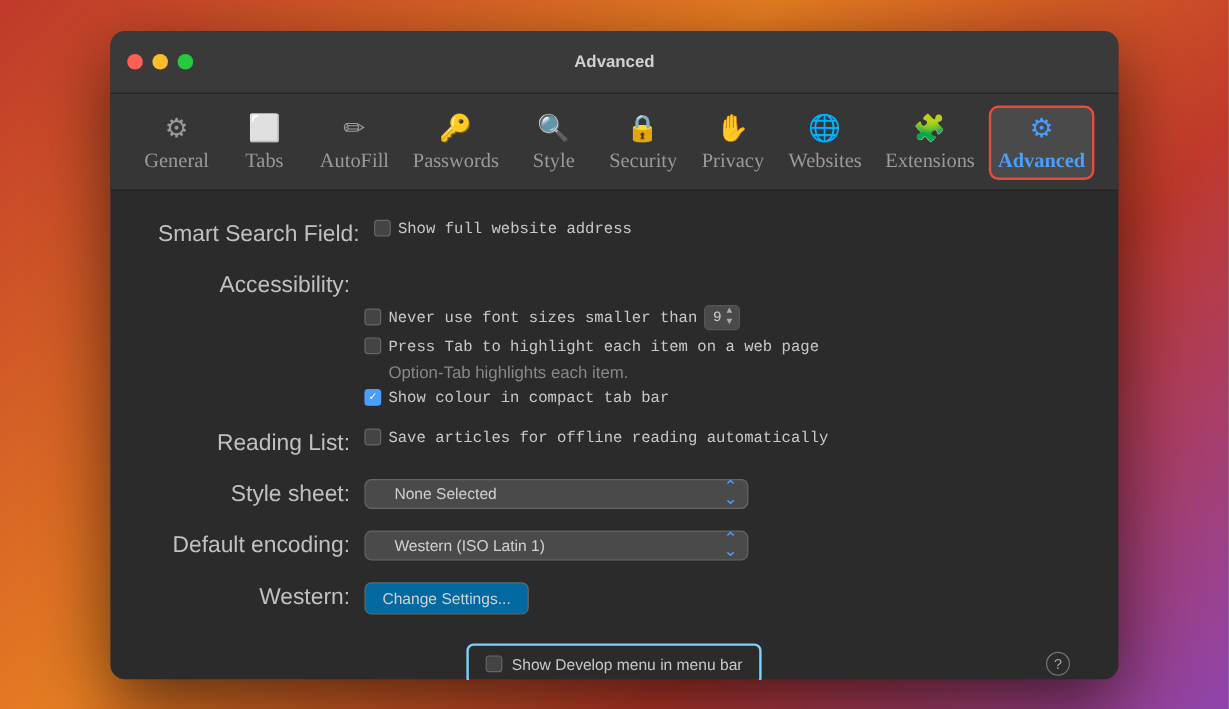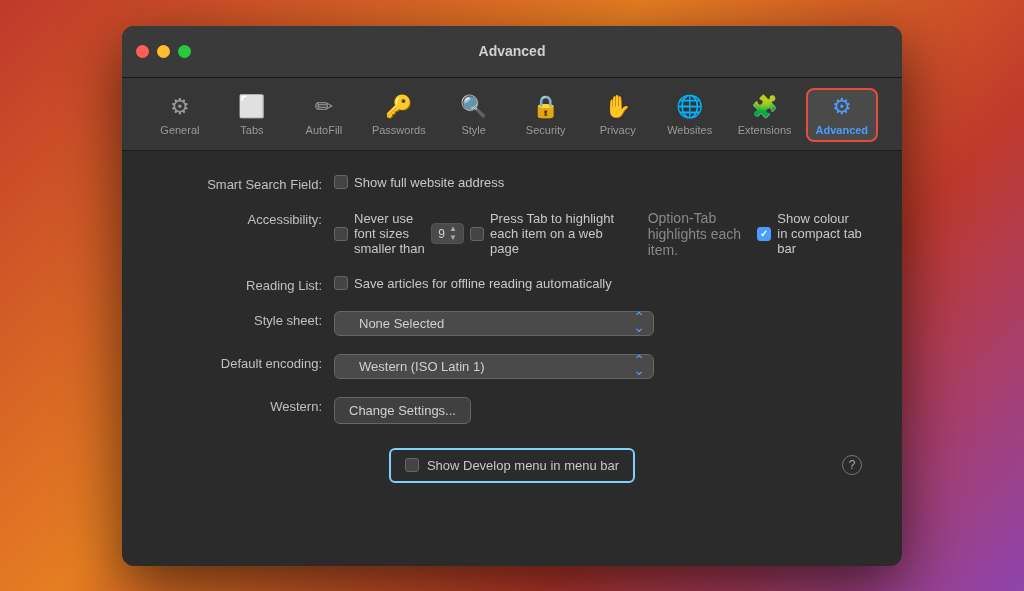--- a/index.html
+++ b/index.html
@@ -9,21 +9,21 @@
       height: 591px;
       background: linear-gradient(135deg, #c0392b 0%, #e67e22 40%, #c0392b 70%, #8e44ad 100%);
       display: flex;
       align-items: center;
       justify-content: center;
       font-family: -apple-system, BlinkMacSystemFont, 'SF Pro Text', 'Helvetica Neue', sans-serif;
       overflow: hidden;
     }
 
     .window {
-      width: 780px;
+      width: 840px;
       height: 540px;
       background: #2b2b2b;
       border-radius: 12px;
       box-shadow: 0 20px 60px rgba(0,0,0,0.6);
       display: flex;
       flex-direction: column;
       overflow: hidden;
     }
 
     .titlebar {
@@ -91,22 +91,23 @@
     .toolbar-icon {
       font-size: 22px;
       color: #9a9a9a;
     }
 
     .toolbar-item.active .toolbar-icon {
       color: #4a9eff;
     }
 
     .toolbar-label {
-      font-size: 11px;
+      font-size: 17px;
       color: #9a9a9a;
+      font-family: Liberation Serif, serif;
     }
 
     .toolbar-item.active .toolbar-label {
       color: #4a9eff;
       font-weight: 600;
     }
 
     .content {
       flex: 1;
       padding: 24px 40px;
@@ -117,37 +118,39 @@
     }
 
     .setting-row {
       display: flex;
       align-items: flex-start;
       gap: 12px;
     }
 
     .setting-label {
       color: #c0c0c0;
-      font-size: 13px;
+      font-size: 19px;
       min-width: 160px;
       text-align: right;
       padding-top: 2px;
       flex-shrink: 0;
     }
 
     .setting-controls {
       display: flex;
-      flex-direction: row;
+      flex-direction: column;
       gap: 6px;
+      margin-top: 29px;
     }
 
     .setting-controls-inline {
       display: flex;
       align-items: center;
       gap: 6px;
+      font-family: Liberation Mono, monospace;
     }
 
     .checkbox {
       width: 14px;
       height: 14px;
       border: 1px solid #666;
       border-radius: 3px;
       background: #444;
       flex-shrink: 0;
       display: flex;
@@ -225,21 +228,21 @@
       position: absolute;
       right: 8px;
       color: #4a9eff;
       font-size: 14px;
       display: flex;
       flex-direction: column;
       line-height: 0.7;
     }
 
     .button {
-      background: #404040;
+      background: #0369a1;
       border: 1px solid #666;
       border-radius: 6px;
       padding: 5px 14px;
       color: #d0d0d0;
       font-size: 13px;
       cursor: pointer;
     }
 
     .develop-row {
       display: flex;

